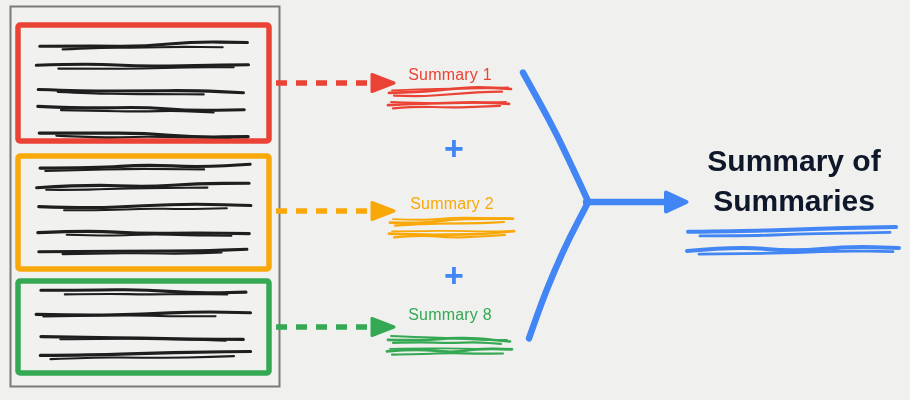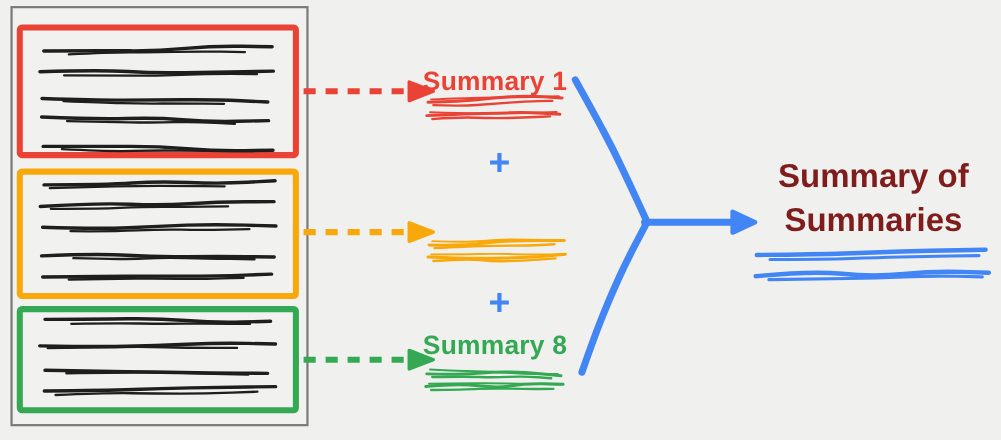--- a/index.html
+++ b/index.html
@@ -1,21 +1,21 @@
 <!DOCTYPE html>
 <html><head>
 <meta charset="utf-8">
 <title>Diagram</title>
 <style>
   html,body{margin:0;padding:0;}
   body{background:#e8e8e8;font-family:"Liberation Sans","DejaVu Sans",sans-serif;}
   .stage{position:relative;width:910px;height:400px;background:#F0F0EE;overflow:hidden;}
   .stage svg{position:absolute;left:0;top:0;}
-  .lbl{position:absolute;text-align:center;font-weight:bold;letter-spacing:.2px;
-       font-size:24px;line-height:24px;width:160px;white-space:nowrap;}
+  .lbl{position:absolute;text-align:center;font-weight:normal;letter-spacing:.2px;
+       font-size:16px;line-height:24px;width:160px;white-space:nowrap;}
   .s1{left:370px;top:63px;}
   .s2{left:372px;top:192px;}
   .s3{left:370px;top:303px;}
   .plus{position:absolute;width:50px;text-align:center;font-size:34px;line-height:36px;font-weight:bold;}
   .p1{left:429px;top:130px;}
   .p2{left:429px;top:257px;}
   .result{position:absolute;left:684px;top:141px;width:220px;text-align:center;
           font-size:30px;line-height:40px;font-weight:bold;white-space:normal;}
 </style>
 </head>
@@ -112,16 +112,17 @@
     <g id="g-rscrib">
         <path d="M688.0 231.8 Q741.7 231.2 767.6 230.4 Q793.5 229.6 819.4 228.7 Q845.3 227.9 870.7 227.5 L896.0 227.1" fill="none" stroke="#4285F4" stroke-width="4" stroke-linecap="round" stroke-linejoin="round"></path>
         <path d="M700.0 235.9 Q749.1 235.8 773.2 235.0 Q797.4 234.2 818.3 233.7 Q839.2 233.3 864.6 232.8 L890.0 232.4" fill="none" stroke="#4285F4" stroke-width="2.8" stroke-linecap="round" stroke-linejoin="round"></path>
         <path d="M687.0 251.1 Q737.3 246.1 765.5 248.9 Q793.7 251.7 821.5 249.0 Q849.3 246.4 874.1 247.2 L899.0 248.0" fill="none" stroke="#4285F4" stroke-width="4" stroke-linecap="round" stroke-linejoin="round"></path>
         <path d="M699.0 254.2 Q746.3 253.6 771.2 253.2 Q796.2 252.8 821.3 251.7 Q846.4 250.7 869.7 251.2 L893.0 251.7" fill="none" stroke="#4285F4" stroke-width="2.8" stroke-linecap="round" stroke-linejoin="round"></path>
       </g>
   </svg>
 
   <div class="lbl s1" style="color: rgb(234, 67, 53);">Summary 1</div>
   <div class="plus p1" style="color: rgb(66, 133, 244);">+</div>
+  <div class="lbl s2" style="color: rgb(249, 168, 10);">Summary 2</div>
   <div class="plus p2" style="color: rgb(66, 133, 244);">+</div>
   <div class="lbl s3" style="color: rgb(52, 168, 83);">Summary 8</div>
-  <div class="result" style="color: #7f1d1d;">Summary of Summaries</div>
+  <div class="result" style="color: #0f172a;">Summary of Summaries</div>
 </div>
 
 </body></html>

